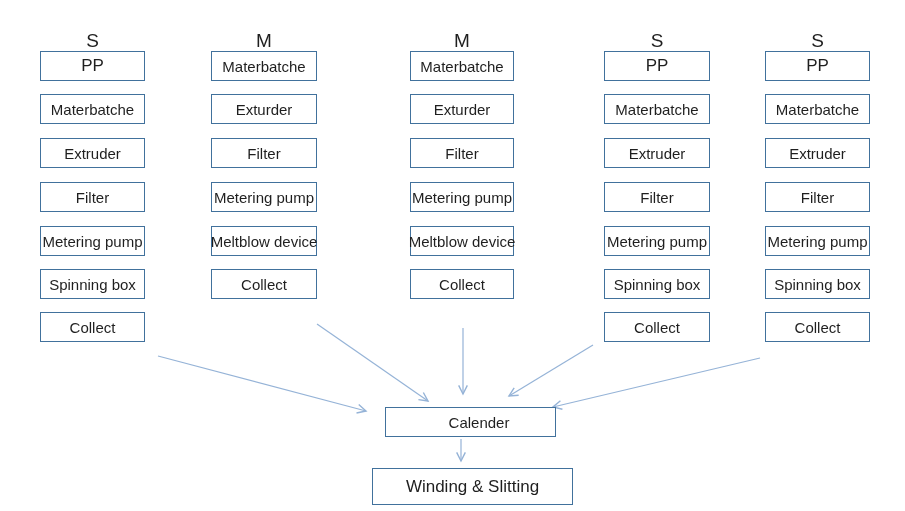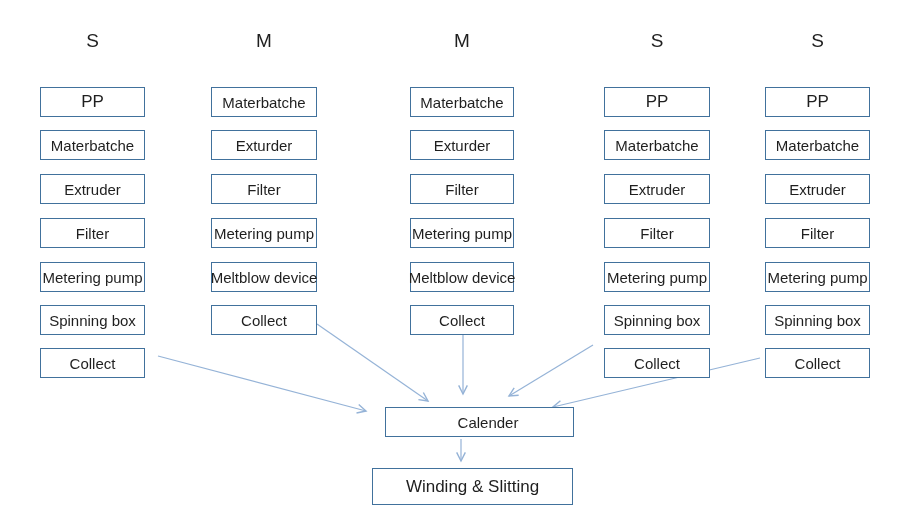--- a/index.html
+++ b/index.html
@@ -29,21 +29,20 @@
     position:absolute;
     border:1px solid var(--box-border);
     background:var(--bg);
     display:flex;
     align-items:center;
     justify-content:center;
     font-size:15px;
     white-space:nowrap;
     overflow:visible;
     box-sizing:border-box;
-    margin-top:36px;
   }
   .pbox.big{font-size:17px;}
   .mnode{
     position:absolute;
     border:1px solid var(--box-border);
     background:var(--bg);
     display:flex;
     align-items:center;
     justify-content:center;
     white-space:nowrap;
@@ -117,17 +116,17 @@
       <div class="col-header" style="left: 765px; width: 105px; top: 30px;">S</div>
       <div class="pbox big" style="left: 765px; width: 105px; top: 51px; height: 30px;">PP</div>
       <div class="pbox" style="left: 765px; width: 105px; top: 94px; height: 30px;">Materbatche</div>
       <div class="pbox" style="left: 765px; width: 105px; top: 138px; height: 30px;">Extruder</div>
       <div class="pbox" style="left: 765px; width: 105px; top: 182px; height: 30px;">Filter</div>
       <div class="pbox" style="left: 765px; width: 105px; top: 226px; height: 30px;">Metering pump</div>
       <div class="pbox" style="left: 765px; width: 105px; top: 269px; height: 30px;">Spinning box</div>
       <div class="pbox" style="left: 765px; width: 105px; top: 312px; height: 30px;">Collect</div>
     </div>
   <div id="merge-nodes">
-      <div class="mnode calender" style="left: 385px; top: 407px; width: 189px; height: 30px; padding-left: 17px;">Calender</div>
+      <div class="mnode calender" style="left: 385px; top: 407px; width: 171px; height: 30px; padding-left: 17px;">Calender</div>
       <div class="mnode winding" style="left: 372px; top: 468px; width: 201px; height: 37px;">Winding &amp; Slitting</div>
     </div>
 
 </div>
 
 </body></html>

